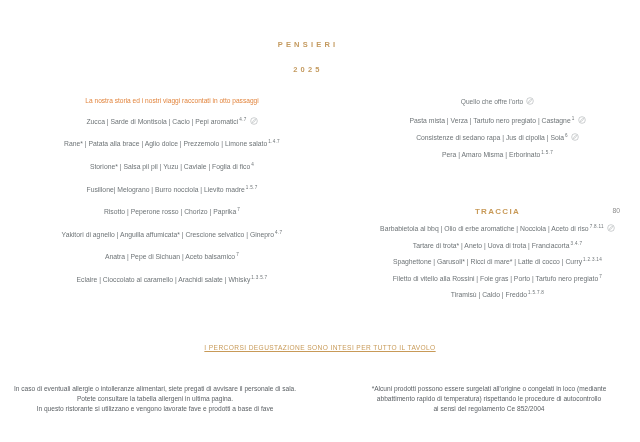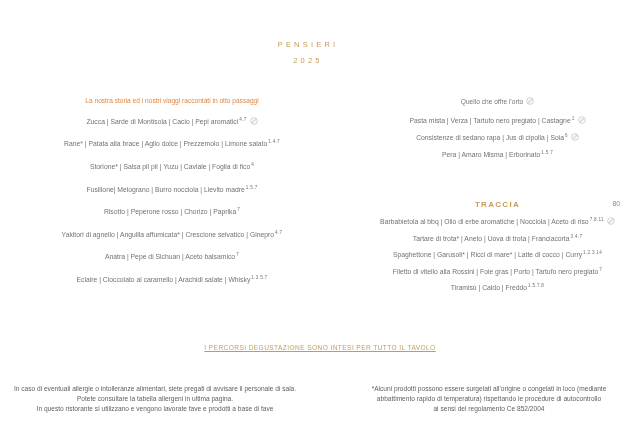--- a/index.html
+++ b/index.html
@@ -1,27 +1,27 @@
 <!DOCTYPE html>
 <html><head>
 <meta charset="utf-8">
 <style>
   * { margin:0; padding:0; box-sizing:border-box; }
   html,body { width:640px; height:442px; background:#ffffff; overflow:hidden;
     font-family:"Liberation Sans", sans-serif; }
   .page { position:relative; width:640px; height:442px; background:#fff; }
 
   .title-block { position:absolute; left:0; top:40px; width:616px; text-align:center; }
-  .title-line { font-size:7.5px; letter-spacing:3.2px; color:#c49a5f; font-weight:400; }
-  .title-year { margin-top:7px; }
+  .title-line { font-size:7.5px; letter-spacing:3.2px; color:#c49a5f; font-weight:700; }
+  .title-year { margin-top:16px; }
 
   .section { position:absolute; text-align:center; }
   #sec-istinto { left:38px;  top:97px;  width:268px; }
   #sec-essenza { left:375px; top:97px;  width:245px; }
-  #sec-traccia { left:375px; top:200px; width:245px; }
+  #sec-traccia { left:375px; top:207px; width:245px; }
 
   .sec-header { position:relative; font-size:8px; letter-spacing:1.3px; color:#c89a58;
     font-weight:600; margin-bottom:2px; }
   .sec-price { position:absolute; right:0; top:0; font-size:6.8px; letter-spacing:0;
     color:#8b8b8b; font-weight:400; }
   #sec-istinto .sec-price { top:12px; }
 
   .sec-sub { font-size:6.6px; line-height:1.2; margin-bottom:12px; }
   .sub-orange { color:#e2853e; }
   .sub-gray { color:#73797c; margin-bottom:10px; }

